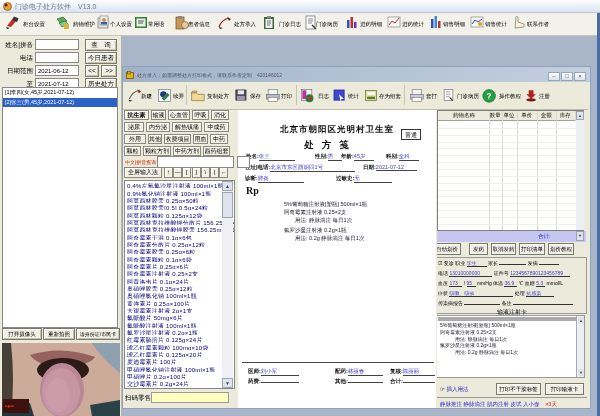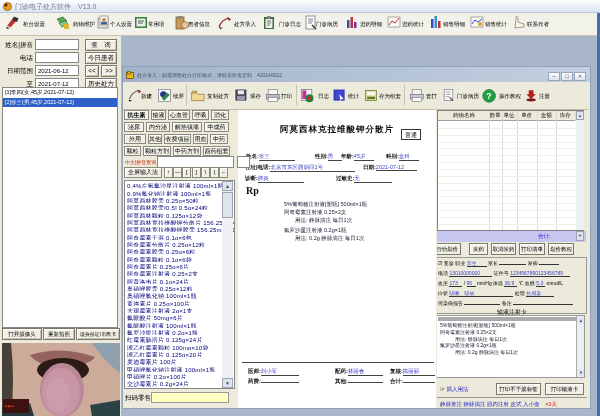--- a/index.html
+++ b/index.html
@@ -370,21 +370,22 @@
       <div class="dl">交沙霉素片 0.2g×24片</div>
     </div>
     <div class="abs" style="left:99px;top:114px;width:11px;height:207px;background:#eef0f4;">
       <div class="abs" style="left:0;top:0;width:11px;height:10px;background:#dfe4ec;border:1px solid #9aa4b4;font-size:5px;text-align:center;line-height:9px;color:#345;">▲</div>
       <div class="abs" style="left:0;top:11px;width:11px;height:26px;background:#dfe4ec;border:1px solid #9aa4b4;"></div>
       <div class="abs" style="left:0;bottom:0;width:11px;height:10px;background:#dfe4ec;border:1px solid #9aa4b4;font-size:5px;text-align:center;line-height:9px;color:#345;">▼</div>
     </div>
     <div class="frow" style="left:2px;top:327px;">扫码零售</div>
     <div class="finput" style="left:28px;top:325px;width:78px;background:#ffffc0;border-color:#999;"></div>
     <div class="paper">
-      <div class="abs" style="left:0;top:14px;width:198px;text-align:center;font-size:8.5px;font-weight:bold;letter-spacing:1px;color:#111;">阿莫西林克拉维酸钾分散片</div>
+      <div class="abs" style="left:0;top:14px;width:198px;text-align:center;font-size:8.5px;font-weight:bold;letter-spacing:1px;color:#111;">北京市朝阳区光明村卫生室</div>
+      <div class="abs" style="left:0;top:29px;width:185px;text-align:center;font-size:9.5px;font-weight:bold;letter-spacing:8px;color:#111;">处方笺</div>
       <div class="abs" style="left:163px;top:19px;width:20px;height:11px;border:1px solid #333;font-size:6px;text-align:center;line-height:10px;color:#111;">普通</div>
       <div class="abs" style="left:8px;top:43px;font-size:5.5px;font-weight:bold;color:#111;white-space:nowrap;">姓名:<span class="blue ul" style="font-weight:normal;width:36px;">张三</span></div>
       <div class="abs" style="left:77px;top:43px;font-size:5.5px;font-weight:bold;color:#111;white-space:nowrap;">性别:<span class="blue ul" style="font-weight:normal;width:14px;">男</span></div>
       <div class="abs" style="left:103px;top:43px;font-size:5.5px;font-weight:bold;color:#111;white-space:nowrap;">年龄:<span class="blue ul" style="font-weight:normal;width:20px;">45岁</span></div>
       <div class="abs" style="left:148px;top:43px;font-size:5.5px;font-weight:bold;color:#111;white-space:nowrap;">科别:<span class="blue ul" style="font-weight:normal;width:20px;">全科</span></div>
       <div class="abs" style="left:7px;top:54px;font-size:5.5px;font-weight:bold;color:#111;white-space:nowrap;">住址|电话:<span class="blue ul" style="font-weight:normal;width:85px;">北京市东区西胡同1号</span></div>
       <div class="abs" style="left:125px;top:54px;font-size:5.5px;font-weight:bold;color:#111;white-space:nowrap;">日期:<span class="blue ul" style="font-weight:normal;width:41px;">2021-07-12</span></div>
       <div class="abs" style="left:7px;top:65px;font-size:5.5px;font-weight:bold;color:#111;white-space:nowrap;">诊断:<span class="blue ul" style="font-weight:normal;width:46px;">肺炎</span></div>
       <div class="abs" style="left:98px;top:65px;font-size:5.5px;font-weight:bold;color:#111;white-space:nowrap;">过敏史:<span class="blue ul" style="font-weight:normal;width:38px;">无</span></div>
       <div class="abs" style="left:8px;top:75px;font-size:10px;font-family:'Liberation Serif',serif;font-weight:bold;color:#111;">Rp</div>

